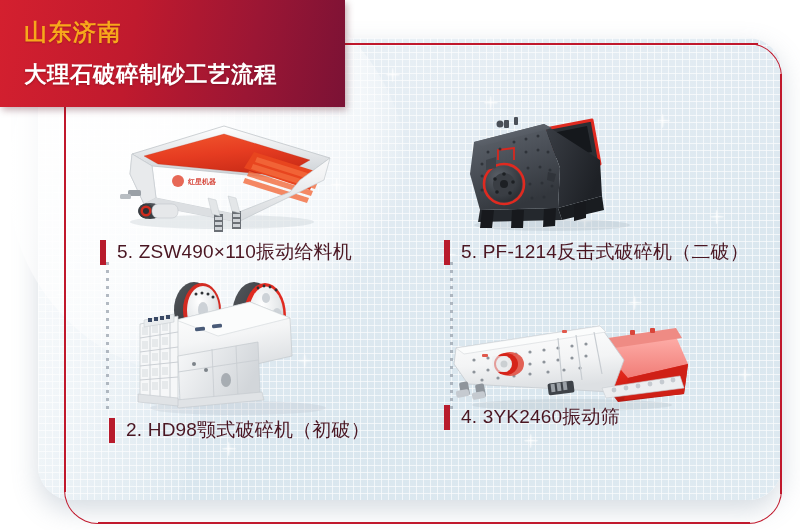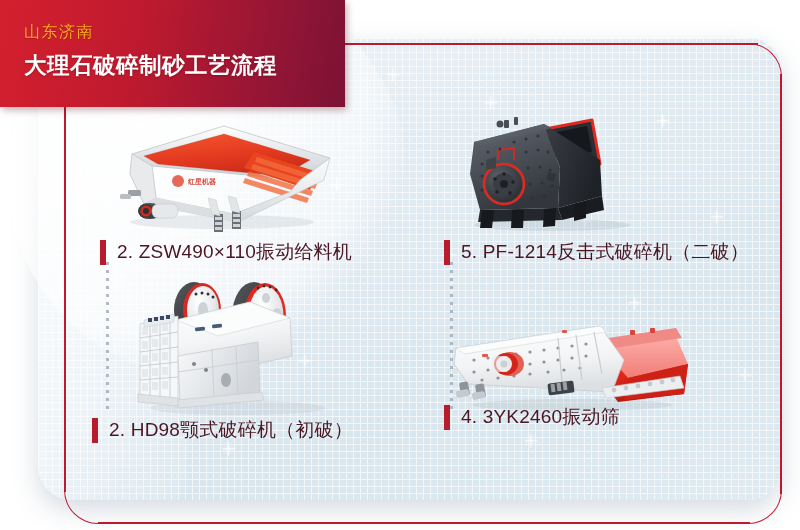--- a/index.html
+++ b/index.html
@@ -150,35 +150,35 @@
     background: linear-gradient(100deg, #d4202f 0%, #c01a2e 38%, #9b1634 72%, #7b1235 100%);
     box-shadow: 2px 3px 7px rgba(90,20,35,0.35);
     z-index: 5;
   }
   .banner-inner {
     position: absolute;
     left: 24px;
     top: 19px;
   }
   .banner-sub {
-    font-size: 16px;
-    font-weight: normal;
+    font-size: 23px;
+    font-weight: bold;
     color: #f7a81b;
     letter-spacing: 1.5px;
     line-height: 26px;
     white-space: nowrap;
     text-shadow: 0 1px 1px rgba(100,10,20,0.35);
   }
   .banner-title {
     font-size: 22.5px;
     font-weight: bold;
     color: #ffffff;
     letter-spacing: 0.5px;
     line-height: 32px;
-    margin-top: 5px;
+    margin-top: 14px;
     white-space: nowrap;
     text-shadow: 0 1px 2px rgba(100,10,20,0.45);
   }
 
   
   .dotted-col {
     position: absolute;
     width: 3px;
     background-image: linear-gradient(to bottom, #9aa3ae 0 3px, transparent 3px 8px);
     background-size: 3px 8px;
@@ -339,21 +339,21 @@
         <rect x="129" y="106" width="7" height="3" fill="#cfd3d7"></rect>
       </g>
 
       <polygon points="104,80 112,82 116,98 108,96" fill="#e3e6e8" stroke="#c3c8cd" stroke-width="0.5"></polygon>
       <polygon points="124,78 132,80 136,95 128,93" fill="#e3e6e8" stroke="#c3c8cd" stroke-width="0.5"></polygon>
     </svg>
   </div>
 
   <div class="caption" style="left:100px; top:239px;">
     <div class="caption-bar"></div>
-    <div class="caption-text">2. ZSW490×110振动给料机</div>
+    <div class="caption-text">5. ZSW490×110振动给料机</div>
   </div>
 
   <div class="machine jaw">
     <svg width="215" height="145" viewBox="0 0 215 145">
       <defs>
         <linearGradient id="jcWhite" x1="0" y1="0" x2="0.3" y2="1">
           <stop offset="0" stop-color="#ffffff"></stop>
           <stop offset="0.55" stop-color="#f4f5f6"></stop>
           <stop offset="1" stop-color="#dcdfe2"></stop>
         </linearGradient>
@@ -469,21 +469,21 @@
       <polygon points="44,128 130,120 132,128 46,136" fill="#e0e3e6" stroke="#c3c8cd" stroke-width="0.6"></polygon>
       <polygon points="6,122 46,126 46,134 6,130" fill="#e0e3e6" stroke="#c3c8cd" stroke-width="0.6"></polygon>
 
       <g fill="#4a5b78">
         <rect x="63" y="55" width="10" height="4" rx="1.5" transform="rotate(-6 68 57)"></rect>
         <rect x="80" y="52" width="10" height="4" rx="1.5" transform="rotate(-6 85 54)"></rect>
       </g>
     </svg>
   </div>
 
-  <div class="caption" style="left:92px; top:417px;">
+  <div class="caption" style="left:109px; top:417px;">
     <div class="caption-bar"></div>
     <div class="caption-text">2. HD98颚式破碎机（初破）</div>
   </div>
 
   <div class="machine impact">
     <svg width="200" height="120" viewBox="0 0 200 120">
       <defs>
         <linearGradient id="icFace" x1="0" y1="0" x2="0.4" y2="1">
           <stop offset="0" stop-color="#626870"></stop>
           <stop offset="0.5" stop-color="#4b5058"></stop>

